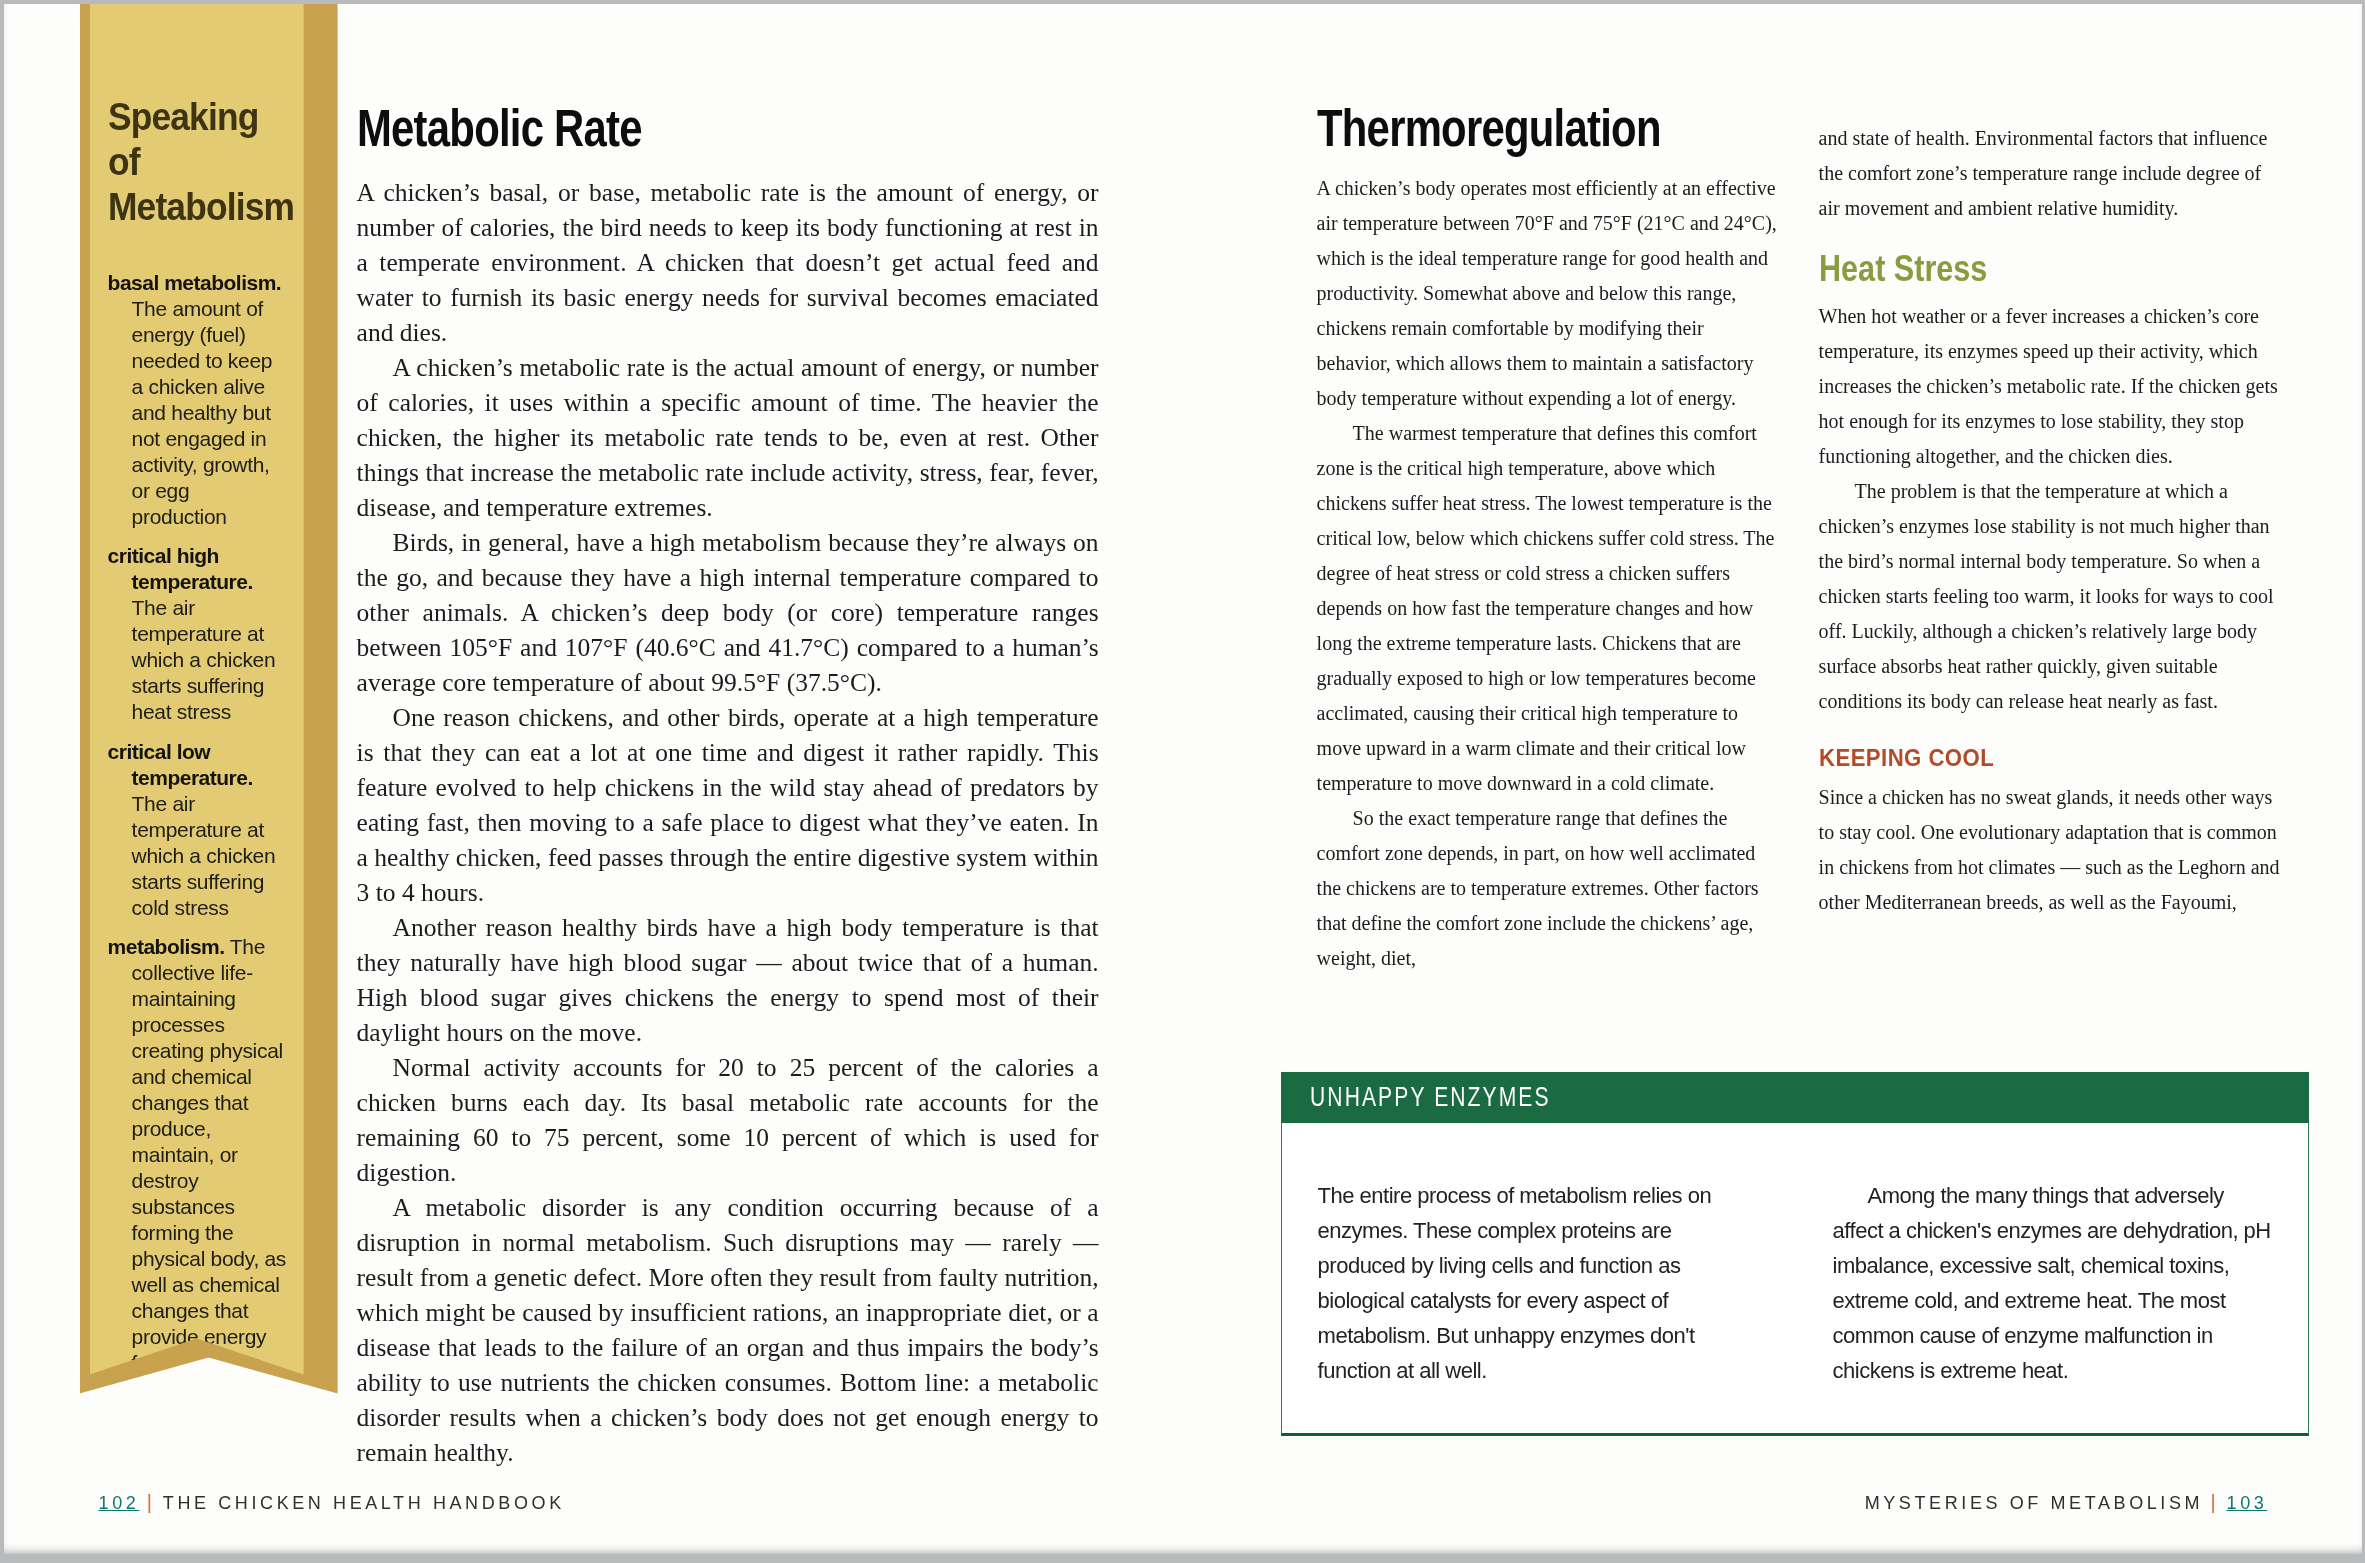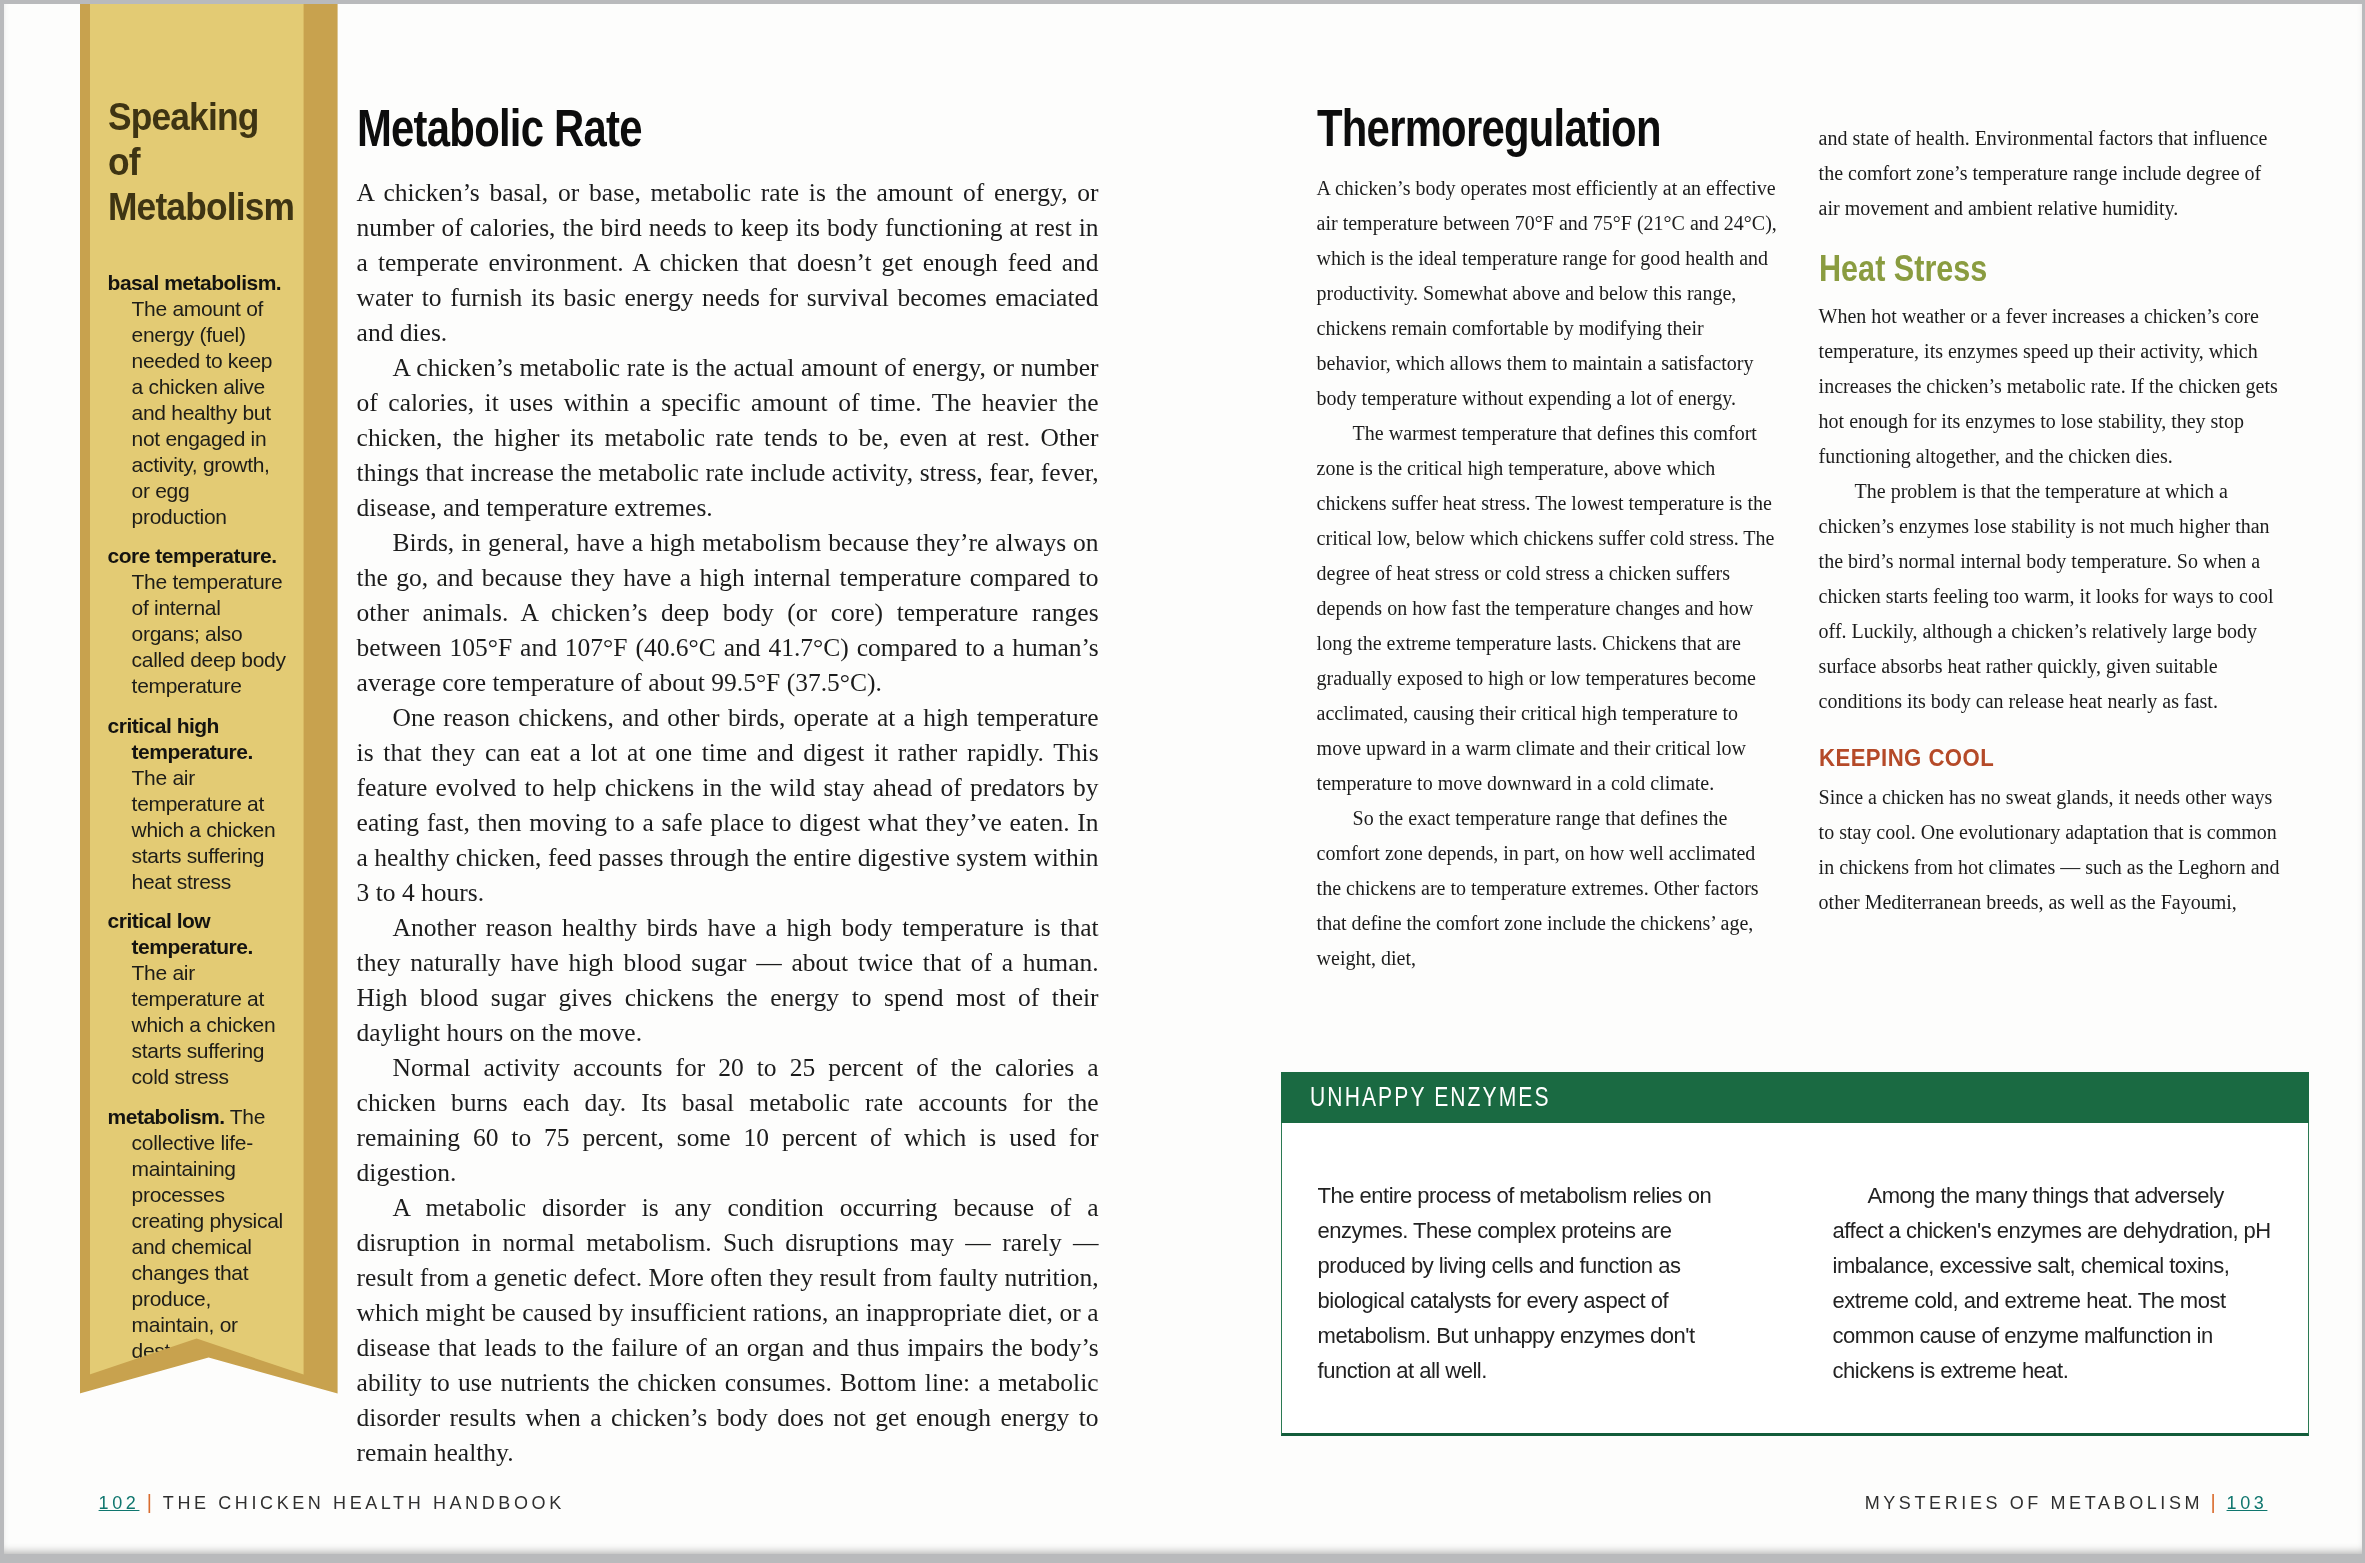--- a/index.html
+++ b/index.html
@@ -105,33 +105,32 @@
 <body>
 
 <div class="frame">
   <div class="page">
 
     <div class="ribbon-outer">
       <div class="ribbon-inner">
         <h2 class="ribbon-title">Speaking of Metabolism</h2>
         <div>
           <p class="term-entry"><b>basal metabolism.</b> <span>The amount of energy (fuel) needed to keep a chicken alive and healthy but not engaged in activity, growth, or egg production</span></p>
-          <p class="term-entry"><b>core temperature.</b> <span>The temperature of internal organs; also called deep body temperature</span></p>
           <p class="term-entry"><b>critical high temperature.</b> <span>The air temperature at which a chicken starts suffering heat stress</span></p>
           <p class="term-entry"><b>critical low temperature.</b> <span>The air temperature at which a chicken starts suffering cold stress</span></p>
           <p class="term-entry"><b>metabolism.</b> <span>The collective life-maintaining processes creating physical and chemical changes that produce, maintain, or destroy substances forming the physical body, as well as chemical changes that provide energy for the body to run on</span></p>
           <p class="term-entry"><b>thermoregulation.</b> <span>The ability to maintain core temperature within certain limits despite changes in air temperature</span></p>
         </div>
       </div>
     </div>
 
     <div class="left-main">
       <h1 class="bighead">Metabolic Rate</h1>
       <div class="body serif">
-        <p>A chicken’s basal, or base, metabolic rate is the amount of energy, or number of calories, the bird needs to keep its body functioning at rest in a temperate environment. A chicken that doesn’t get enough feed and water to furnish its basic energy needs for survival becomes emaciated and dies.</p>
+        <p>A chicken’s basal, or base, metabolic rate is the amount of energy, or number of calories, the bird needs to keep its body functioning at rest in a temperate environment. A chicken that doesn’t get actual feed and water to furnish its basic energy needs for survival becomes emaciated and dies.</p>
         <p class="ind">A chicken’s metabolic rate is the actual amount of energy, or number of calories, it uses within a specific amount of time. The heavier the chicken, the higher its metabolic rate tends to be, even at rest. Other things that increase the metabolic rate include activity, stress, fear, fever, disease, and temperature extremes.</p>
         <p class="ind">Birds, in general, have a high metabolism because they’re always on the go, and because they have a high internal temperature compared to other animals. A chicken’s deep body (or core) temperature ranges between 105°F and 107°F (40.6°C and 41.7°C) compared to a human’s average core temperature of about 99.5°F (37.5°C).</p>
         <p class="ind">One reason chickens, and other birds, operate at a high temperature is that they can eat a lot at one time and digest it rather rapidly. This feature evolved to help chickens in the wild stay ahead of predators by eating fast, then moving to a safe place to digest what they’ve eaten. In a healthy chicken, feed passes through the entire digestive system within 3 to 4 hours.</p>
         <p class="ind">Another reason healthy birds have a high body temperature is that they naturally have high blood sugar — about twice that of a human. High blood sugar gives chickens the energy to spend most of their daylight hours on the move.</p>
         <p class="ind">Normal activity accounts for 20 to 25 percent of the calories a chicken burns each day. Its basal metabolic rate accounts for the remaining 60 to 75 percent, some 10 percent of which is used for digestion.</p>
         <p class="ind">A metabolic disorder is any condition occurring because of a disruption in normal metabolism. Such disruptions may — rarely — result from a genetic defect. More often they result from faulty nutrition, which might be caused by insufficient rations, an inappropriate diet, or a disease that leads to the failure of an organ and thus impairs the body’s ability to use nutrients the chicken consumes. Bottom line: a metabolic disorder results when a chicken’s body does not get enough energy to remain healthy.</p>
       </div>
     </div>
 
     <div class="right-col1">

